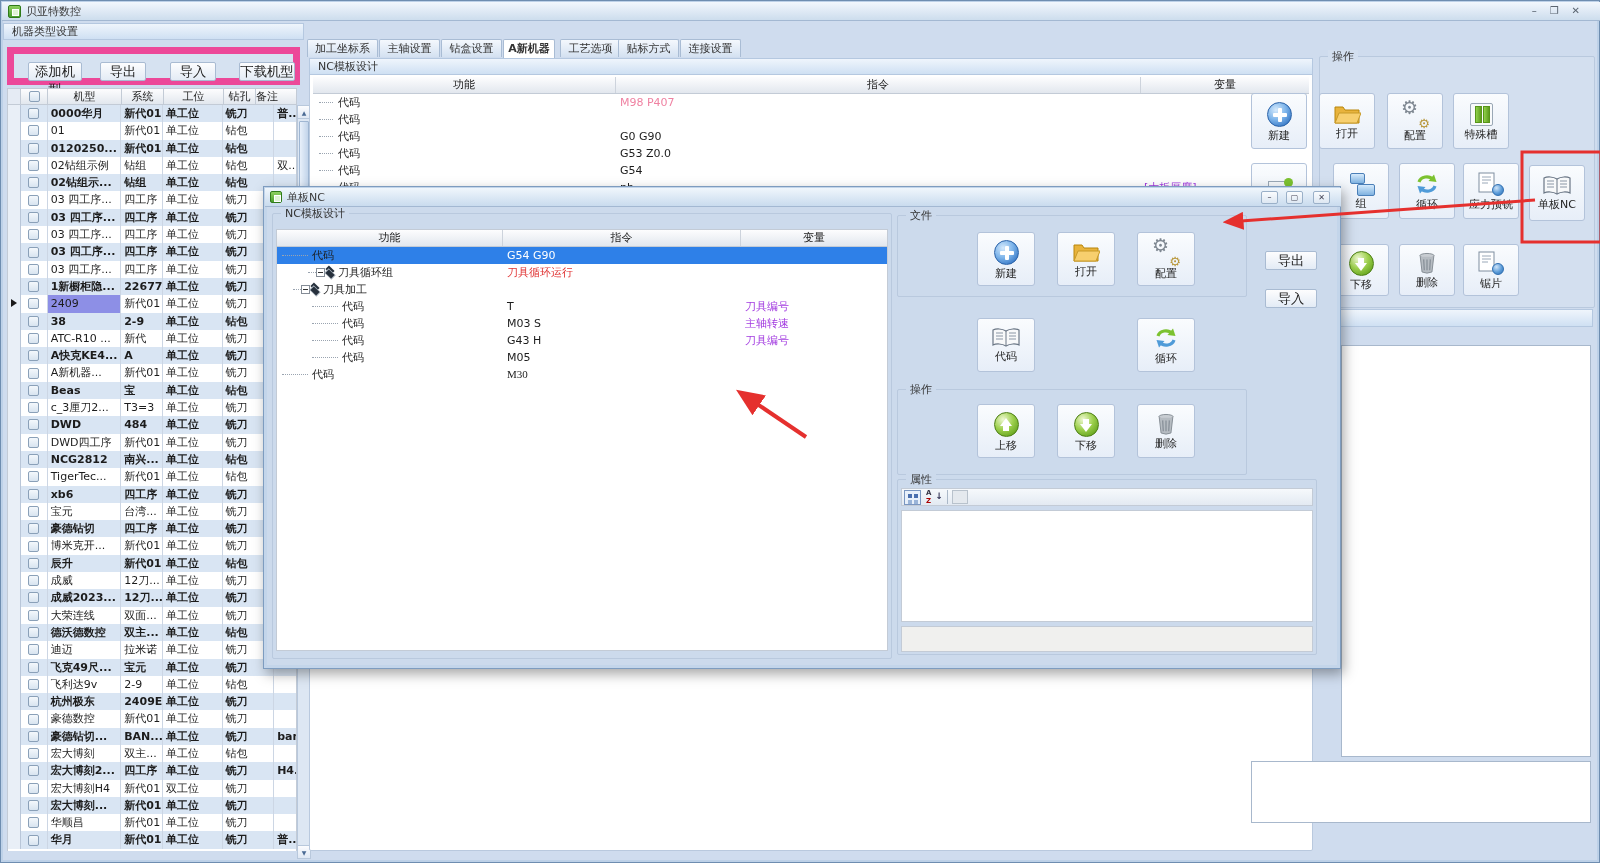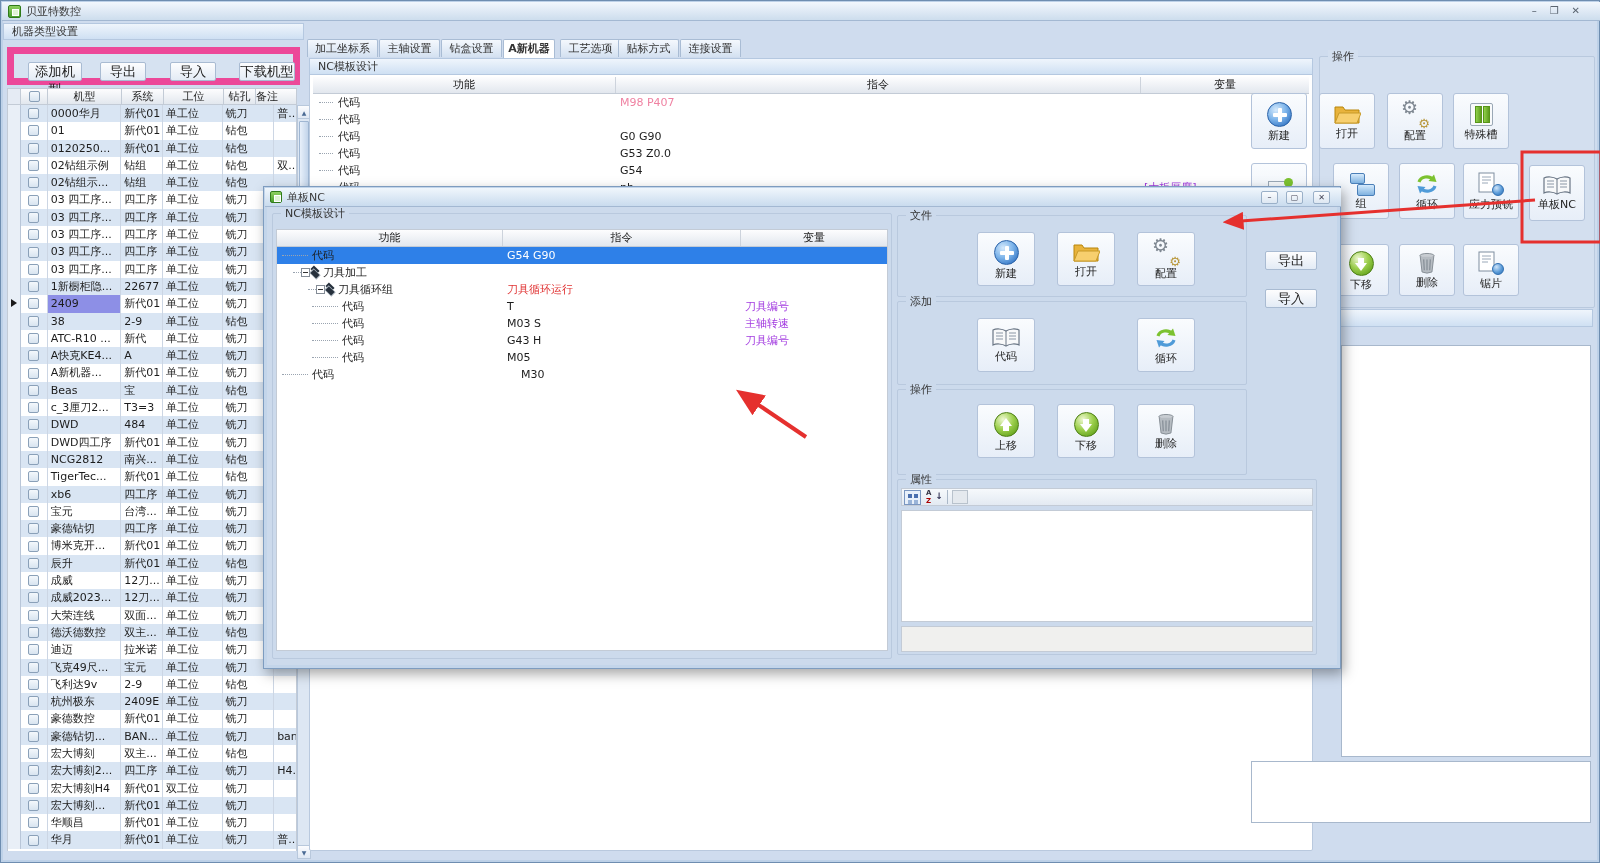--- a/index.html
+++ b/index.html
@@ -19,21 +19,21 @@
   .gbox{border:1px solid #b9c9de;border-radius:2px;}
   .glabel{position:absolute;top:-7px;left:8px;background:#ccdaec;padding:0 4px;color:#333;font-size:11px;line-height:13px;}
   
   .btn{background:linear-gradient(#fdfdfe,#e3ebf5);border:1px solid #a9bbd2;border-radius:2px;text-align:center;color:#222;cursor:default;}
   .bigbtn{position:absolute;width:56px;height:56px;background:linear-gradient(#fafcfe,#e7eef8);border:1px solid #b3c3da;border-radius:3px;display:flex;flex-direction:column;align-items:center;justify-content:center;gap:3px;font-size:11px;color:#222;}
   .bigbtn .lbl{line-height:11px;white-space:nowrap;}
   
   .lheader{display:flex;background:linear-gradient(#fdfdfe,#e2e7ee);border:1px solid #c3cbd6;height:17px;}
   .lh{border-right:1px solid #c3cbd6;text-align:center;line-height:15px;overflow:hidden;}
   .lrow{display:flex;height:17.3px;background:#fff;}
-  .lrow.alt{background:#d9e5f3;}
+  .lrow.alt{background:#d9e5f3;font-weight:bold;}
   .lc{border-right:1px solid #ccd6e4;line-height:17px;overflow:hidden;white-space:nowrap;padding-left:3px;}
   .c-ind{width:13px;padding:0;background:#e9eff7;border-right:1px solid #b9c6d8;position:relative;}
   .c-chk{width:27px;display:flex;align-items:center;justify-content:center;padding:0;}
   .c-model{width:74px;}.c-sys{width:42px;}.c-pos{width:60px;}.c-drill{width:52px;}.c-note{width:22px;border-right:none;}
   .selcell{background:#8d8fe6;}
   .chk{width:11px;height:11px;border:1px solid #8aa0b8;border-radius:2px;background:linear-gradient(#f4f8fc,#d8e4f0);display:inline-block;}
   .ptr{position:absolute;left:3px;top:4px;width:0;height:0;border-top:4px solid transparent;border-bottom:4px solid transparent;border-left:6px solid #1a1a1a;}
   
   .sb{background:#dde7f3;border:1px solid #b8c8dc;}
   .sbbtn{position:absolute;left:0;width:12px;height:13px;background:linear-gradient(#fbfcfe,#dfe8f4);border-bottom:1px solid #b8c8dc;text-align:center;font-size:6px;line-height:13px;color:#4a6a94;}
@@ -770,31 +770,31 @@
         <span class="nch" style="width:238px;">指令</span>
         <span class="nch" style="width:146px;border-right:none;">变量</span>
       </div>
       <div id="dialog-tree-rows">
           <div class="drow dsel">
             <span class="stub" style="left:5px;width:26px;"></span>
             <span class="f" style="left:35px;">代码</span>
             <span class="f cmdtx " style="left:230px;">G54 G90</span>
           </div>
           <div class="drow">
-            <span class="stub" style="left:16px;width:8px;"></span>
-            <span class="t-exp" style="left:24px;"></span>
-            <span class="t-stack" style="left:32px;"></span>
-            <span class="f" style="left:46px;">刀具加工</span>
-          </div>
-          <div class="drow">
             <span class="stub" style="left:31px;width:8px;"></span>
             <span class="t-exp" style="left:39px;"></span>
             <span class="t-stack" style="left:47px;"></span>
             <span class="f" style="left:61px;">刀具循环组</span>
             <span class="f cmdtx red" style="left:230px;">刀具循环运行</span>
+          </div>
+          <div class="drow">
+            <span class="stub" style="left:16px;width:8px;"></span>
+            <span class="t-exp" style="left:24px;"></span>
+            <span class="t-stack" style="left:32px;"></span>
+            <span class="f" style="left:46px;">刀具加工</span>
           </div>
           <div class="drow">
             <span class="stub" style="left:35px;width:26px;"></span>
             <span class="f" style="left:65px;">代码</span>
             <span class="f cmdtx " style="left:230px;">T</span>
             <span class="f purple" style="left:468px;">刀具编号</span>
           </div>
           <div class="drow">
             <span class="stub" style="left:35px;width:26px;"></span>
             <span class="f" style="left:65px;">代码</span>
@@ -808,21 +808,21 @@
             <span class="f purple" style="left:468px;">刀具编号</span>
           </div>
           <div class="drow">
             <span class="stub" style="left:35px;width:26px;"></span>
             <span class="f" style="left:65px;">代码</span>
             <span class="f cmdtx " style="left:230px;">M05</span>
           </div>
           <div class="drow">
             <span class="stub" style="left:5px;width:26px;"></span>
             <span class="f" style="left:35px;">代码</span>
-            <span class="f cmdtx " style="left:244px;">M30</span>
+            <span class="f cmdtx " style="left:230px;font-family:Liberation Serif, serif;">M30</span>
           </div>
         </div>
     </div>
 
     <div class="abs gbox" style="left:633px;top:28px;width:350px;height:82px;">
       <span class="glabel">文件</span>
     </div>
     <div class="bigbtn" style="left:713px;top:45px;width:58px;height:54px;">
         <span class="i-new"></span>
         <span class="lbl">新建</span>
@@ -835,23 +835,20 @@
       <span class="lbl">打开</span>
       </div>
     <div class="bigbtn" style="left:873px;top:45px;width:58px;height:54px;">
         <span class="i-gearwrap">
           <span class="g1">⚙</span>
           <span class="g2">⚙</span>
         </span>
         <span class="lbl">配置</span>
       </div>
 
-    <div class="abs gbox" style="left:633px;top:114px;width:350px;height:84px;">
-      <span class="glabel">添加</span>
-    </div>
     <div class="bigbtn" style="left:713px;top:131px;width:58px;height:54px;">
       <svg width="28" height="20" viewBox="0 0 28 20">
           <path d="M14 3 C10 .5 4 .5 1 2 L1 17 C4 15.5 10 15.5 14 18 C18 15.5 24 15.5 27 17 L27 2 C24 .5 18 .5 14 3 Z" fill="#f8f9fa" stroke="#6a7685" stroke-width="1.2"></path>
           <path d="M14 3 L14 18" stroke="#6a7685"></path>
           <g stroke="#8a96a5">
             <path d="M4 5 H11 M4 8 H11 M4 11 H11 M17 5 H24 M17 8 H24 M17 11 H24"></path>
           </g>
         </svg>
       <span class="lbl">代码</span>
       </div>

